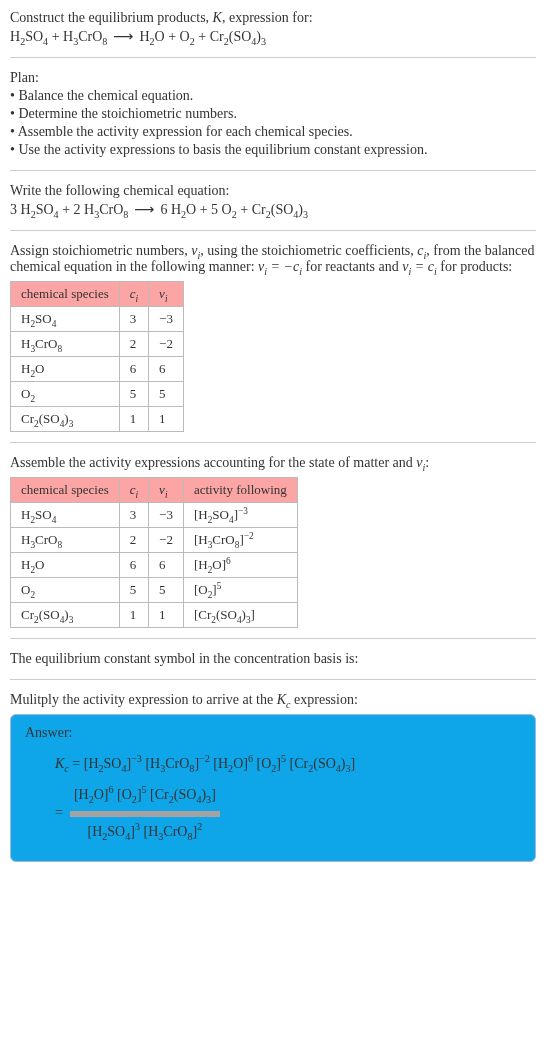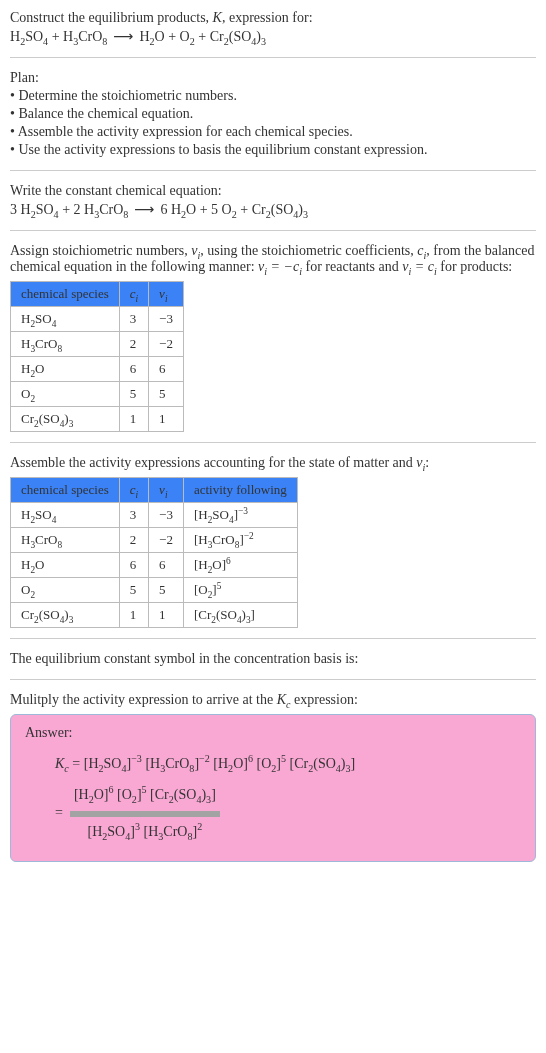--- a/index.html
+++ b/index.html
@@ -25,26 +25,26 @@
     border-collapse: collapse;
     margin-top: 6px;
     font-size: 13px;
   }
   table.tbl th, table.tbl td {
     border: 1px solid #bbb;
     padding: 4px 10px;
     text-align: left;
     vertical-align: middle;
   }
-  table.tbl th { font-weight: normal; background: #3b82f6; }
+  table.tbl th { font-weight: normal; background: #fca5a5; }
   .answer-box {
     border: 1px solid #9db8d8;
     border-radius: 6px;
     padding: 10px 14px 14px;
-    background: #f9a8d4;
+    background: #0ea5e9;
     margin-top: 6px;
   }
   .answer-box .label { margin-bottom: 8px; }
   .frac {
     display: inline-block;
     vertical-align: middle;
     text-align: center;
   }
   .frac > .num {
     display: block;
@@ -64,28 +64,28 @@
   <div class="row">
     <span>Construct the equilibrium products, </span><span class="ital">K</span><span>, expression for:</span>
   </div>
   <div class="row">
     H<sub>2</sub>SO<sub>4</sub> + H<sub>3</sub>CrO<sub>8</sub><span class="arrow">⟶</span>H<sub>2</sub>O + O<sub>2</sub> + Cr<sub>2</sub>(SO<sub>4</sub>)<sub>3</sub>
   </div>
 </div>
 
 <div class="section">
   <div class="row">Plan:</div>
+  <div class="row">• Balance the chemical equation.</div>
   <div class="row">• Determine the stoichiometric numbers.</div>
-  <div class="row">• Balance the chemical equation.</div>
   <div class="row">• Assemble the activity expression for each chemical species.</div>
   <div class="row">• Use the activity expressions to basis the equilibrium constant expression.</div>
 </div>
 
 <div class="section">
-  <div class="row">Write the constant chemical equation:</div>
+  <div class="row">Write the following chemical equation:</div>
   <div class="row">
     3 H<sub>2</sub>SO<sub>4</sub> + 2 H<sub>3</sub>CrO<sub>8</sub><span class="arrow">⟶</span>6 H<sub>2</sub>O + 5 O<sub>2</sub> + Cr<sub>2</sub>(SO<sub>4</sub>)<sub>3</sub>
   </div>
 </div>
 
 <div class="section">
   <div class="row">
     <span>Assign stoichiometric numbers, </span><span class="ital">ν<sub>i</sub></span><span>, using the stoichiometric coefficients, </span><span class="ital">c<sub>i</sub></span><span>, from the balanced chemical equation in the following manner: </span><span class="ital">ν<sub>i</sub> = −c<sub>i</sub></span><span> for reactants and </span><span class="ital">ν<sub>i</sub> = c<sub>i</sub></span><span> for products:</span>
   </div>
   <table class="tbl">

